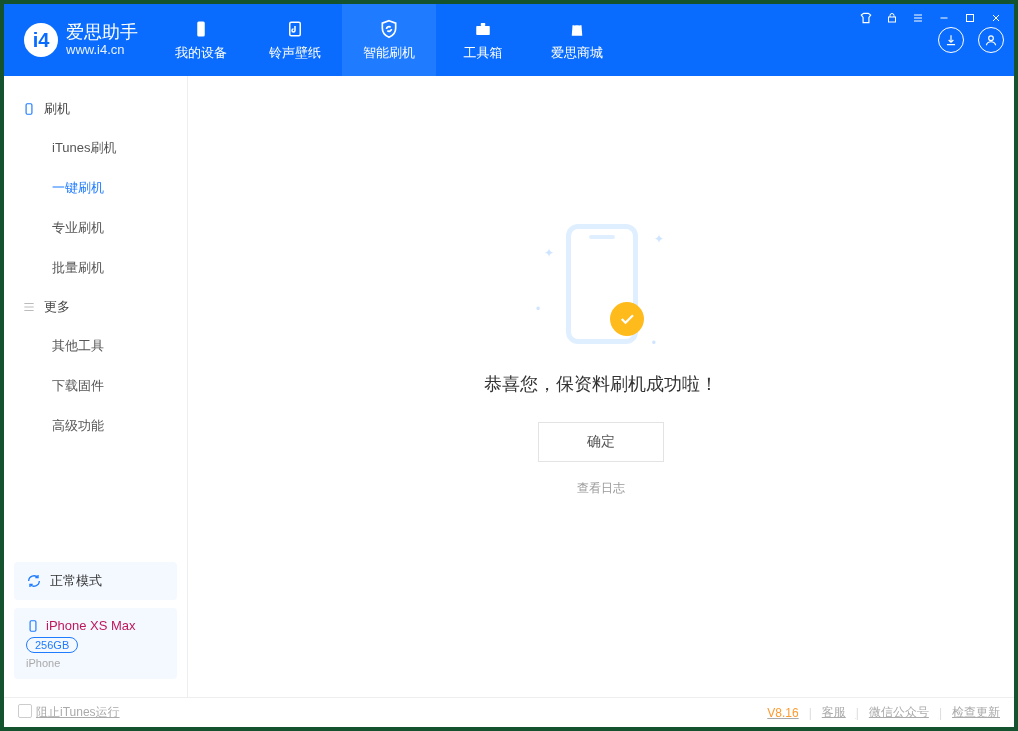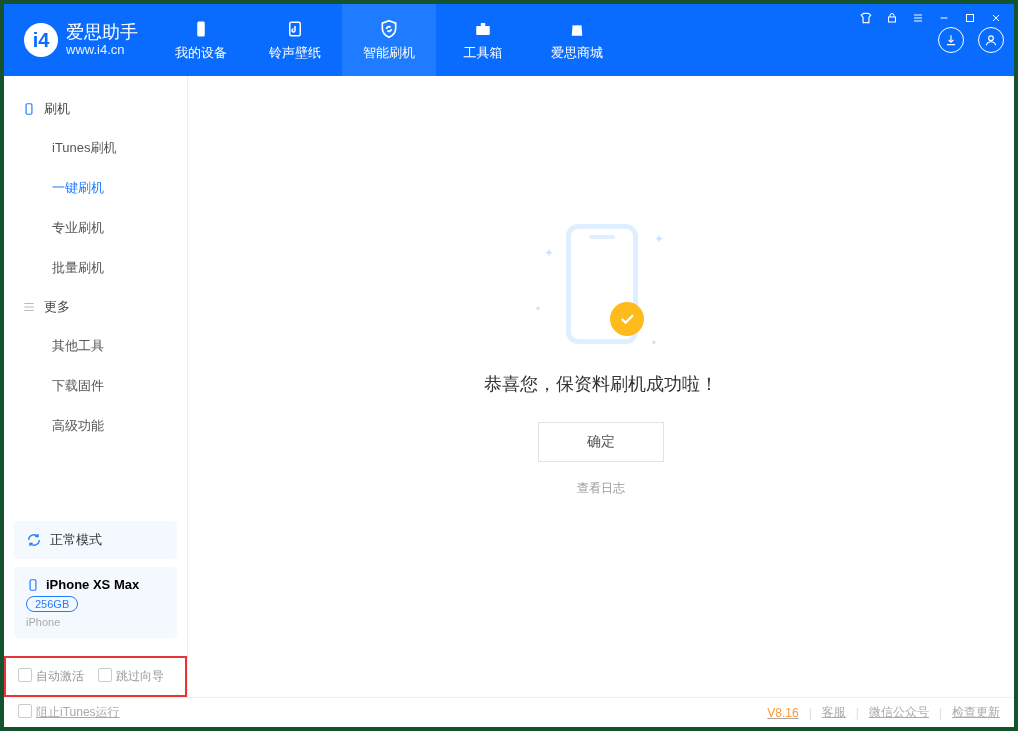--- a/index.html
+++ b/index.html
@@ -27,21 +27,21 @@
   .body { flex:1; display:flex; min-height:0; }
   .sidebar { width:184px; border-right:1px solid #eee; display:flex; flex-direction:column; font-size:13px; color:#555; }
   .side-scroll { flex:1; overflow:auto; padding-top:14px; }
   .side-group-head { display:flex; align-items:center; gap:8px; padding:10px 18px; color:#444; font-weight:500; }
   .side-group-head svg { width:14px; height:14px; }
   .side-item { padding:11px 18px 11px 48px; cursor:pointer; color:#555; }
   .side-item.active { color:#1f7bff; }
   .side-bottom { padding:10px; }
   .mode-box,.device-box { background:#f4f8ff; border-radius:4px; padding:10px 12px; display:flex; align-items:center; gap:8px; font-size:13px; color:#333; margin-bottom:8px; }
   .device-box { flex-direction:column; align-items:flex-start; gap:4px; }
-  .device-box .name { color:#000000; font-weight:700; display:flex; align-items:center; gap:6px; }
+  .device-box .name { color:#be185d; font-weight:400; display:flex; align-items:center; gap:6px; }
   .badge { display:inline-block; padding:1px 8px; border:1px solid #1f7bff; border-radius:9px; font-size:11px; color:#1f7bff; }
   .device-box .type { color:#aaa; font-size:11px; }
   .highlight-box { border:2px solid #e73434; padding:10px 12px; display:flex; align-items:center; gap:14px; font-size:12px; color:#999; }
   .checkbox { width:14px; height:14px; border:1px solid #ccc; border-radius:2px; display:inline-block; margin-right:4px; vertical-align:-2px; }
   
   .main { flex:1; display:flex; flex-direction:column; align-items:center; justify-content:center; padding-bottom:60px; }
   .phone-ill { position:relative; width:150px; height:140px; margin-bottom:16px; }
   .phone { position:absolute; left:40px; top:8px; width:72px; height:120px; border:5px solid #dfefff; border-radius:12px; background:#fff; }
   .phone:before { content:""; position:absolute; top:6px; left:50%; transform:translateX(-50%); width:26px; height:4px; background:#dfefff; border-radius:3px; }
   .check-badge { position:absolute; right:32px; bottom:20px; width:34px; height:34px; background:#ffba1c; border-radius:50%; display:flex; align-items:center; justify-content:center; }
@@ -201,24 +201,20 @@
           <div class="name">
             <svg width="14" height="14" viewBox="0 0 24 24" fill="none" stroke="#1f7bff" stroke-width="2">
                 <rect x="7" y="3" width="10" height="18" rx="2"></rect>
               </svg>
             <span>iPhone XS Max</span>
           </div>
           <span class="badge">256GB</span>
           <span class="type">iPhone</span>
         </div>
       </div>
-      <div class="highlight-box">
-        <label><span class="checkbox"></span><span>自动激活</span></label>
-        <label><span class="checkbox"></span><span>跳过向导</span></label>
-      </div>
     </div>
 
     <div class="main">
       <div class="phone-ill">
         <span class="sparkle s1">✦</span>
         <span class="sparkle s2">✦</span>
         <span class="sparkle s3">•</span>
         <span class="sparkle s4">•</span>
         <div class="phone"></div>
         <div class="check-badge">

